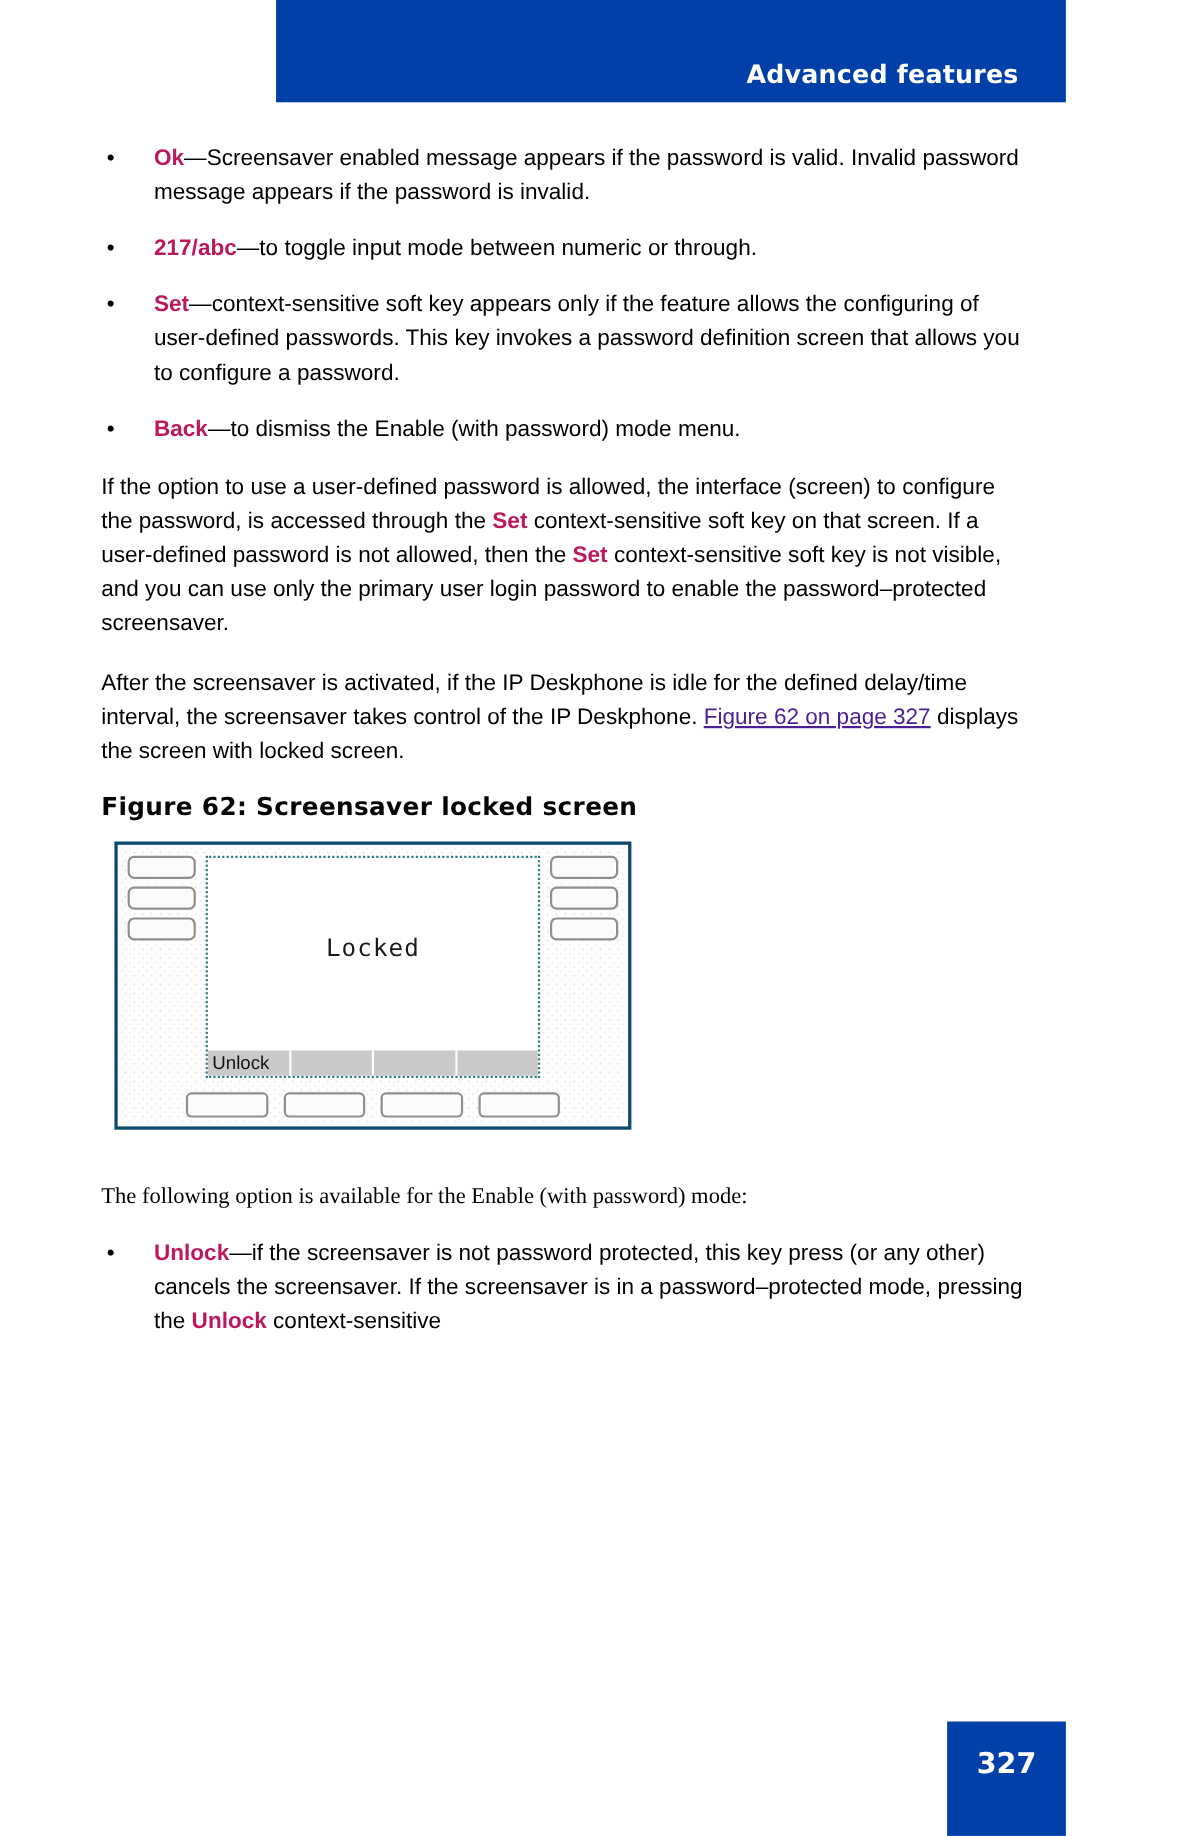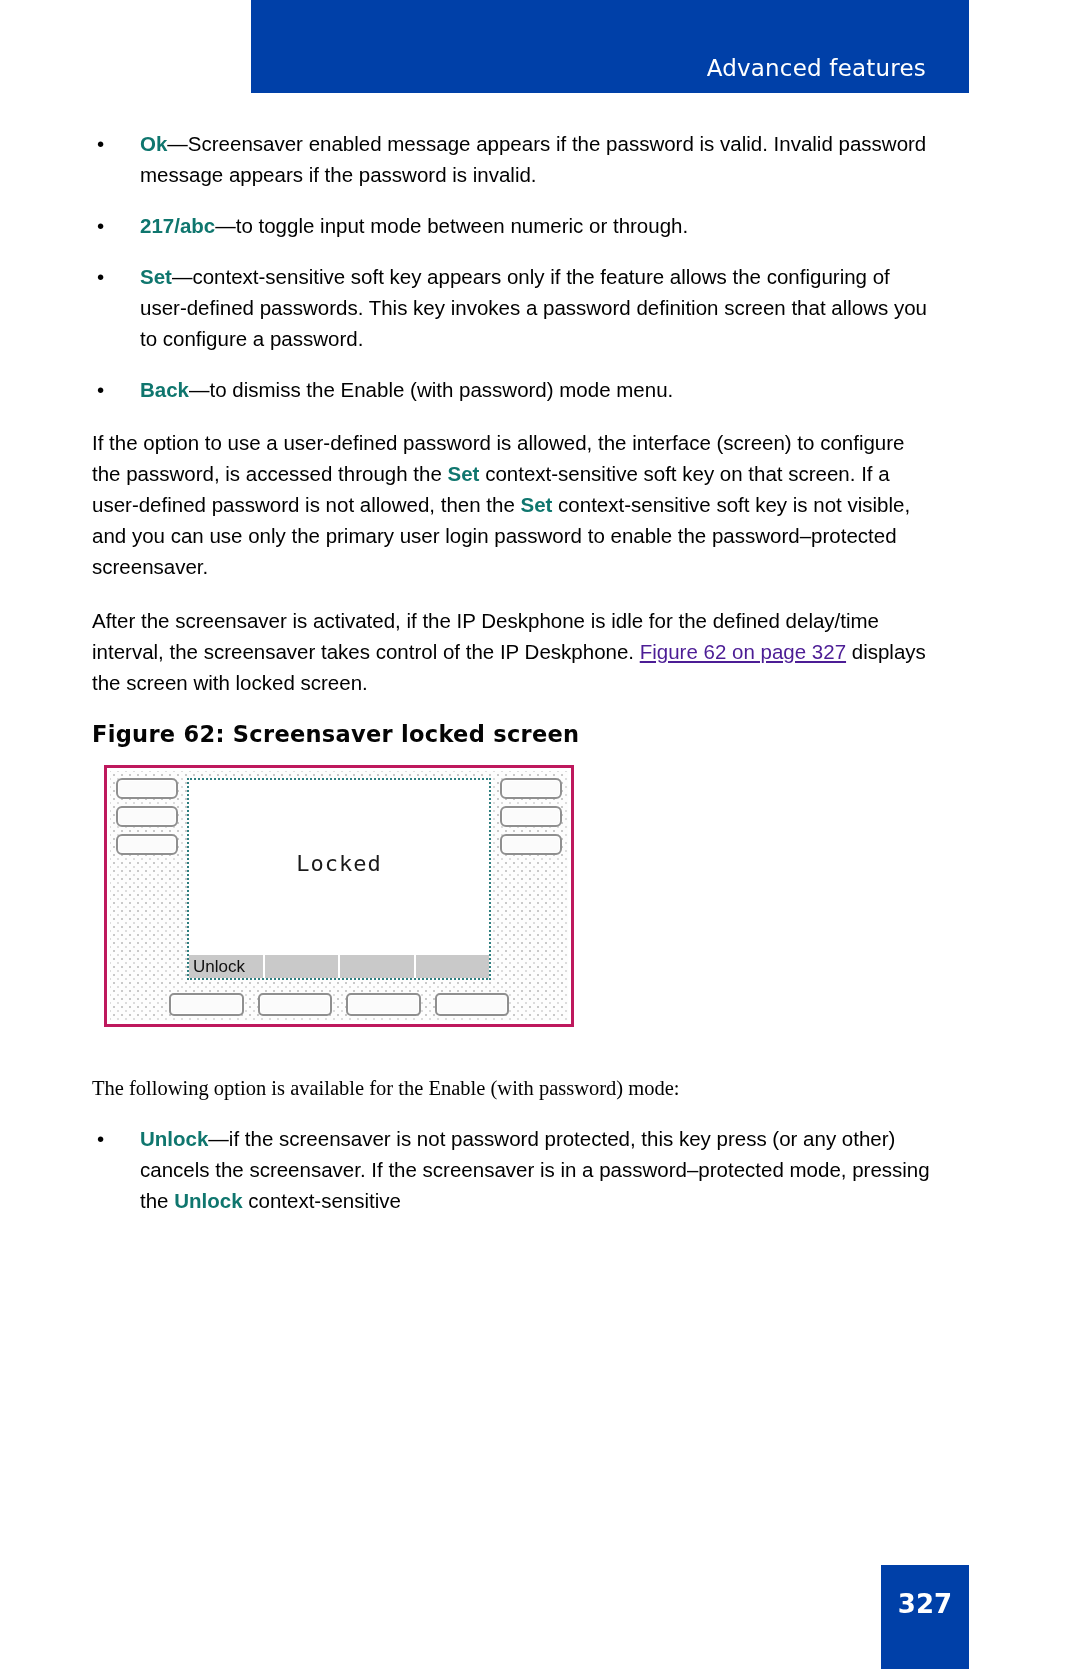--- a/index.html
+++ b/index.html
@@ -24,21 +24,21 @@
     width: 718px;
     height: 93px;
     background: #0040a8;
   }
   .header-title {
     position: absolute;
     right: 43px;
     bottom: 12px;
     color: #ffffff;
     font-size: 23px;
-    font-weight: normal;
+    font-weight: bold;
     letter-spacing: 0.2px;
     font-family: "DejaVu Sans", sans-serif;
     white-space: nowrap;
   }
 
   
   .content {
     position: absolute;
     left: 92px;
     top: 128px;
@@ -47,21 +47,21 @@
 
   p.body-text {
     margin: 0 0 23px 0;
     font-size: 20.5px;
     line-height: 31px;
     color: #010101;
   }
   p.body-text.tight { margin-bottom: 19px; font-family: Liberation Serif, serif; }
 
   .kw {
-    color: #0f766e;
+    color: #be185d;
     font-weight: bold;
   }
   .xref {
     color: #4c1d95;
   }
 
   
   ul.bullets {
     list-style: none;
     margin: 0 0 22px 0;
@@ -93,21 +93,21 @@
     letter-spacing: 0.3px;
     color: #050505;
   }
 
   
   .figure-wrap {
     position: relative;
     width: 470px;
     height: 262px;
     margin: 0 0 46px 12px;
-    border: 3px solid #be185d;
+    border: 3px solid #0c4a6e;
     background: #ffffff;
     box-sizing: border-box;
   }
   
   .fig-desktop {
     position: absolute;
     inset: 3px;
     background-color: #fdfdfd;
     background-image:
       radial-gradient(#c9c9c9 0.8px, transparent 0.9px),
@@ -195,21 +195,21 @@
     background: #fbfbfb;
     box-sizing: border-box;
     box-shadow: inset 0 0 0 1px #ffffff;
   }
 
   
   .page-number-box {
     position: absolute;
     right: 111px;
     bottom: 0;
-    width: 88px;
+    width: 108px;
     height: 104px;
     background: #0040a8;
   }
   .page-number {
     position: absolute;
     left: 0;
     right: 0;
     top: 24px;
     text-align: center;
     color: #ffffff;

